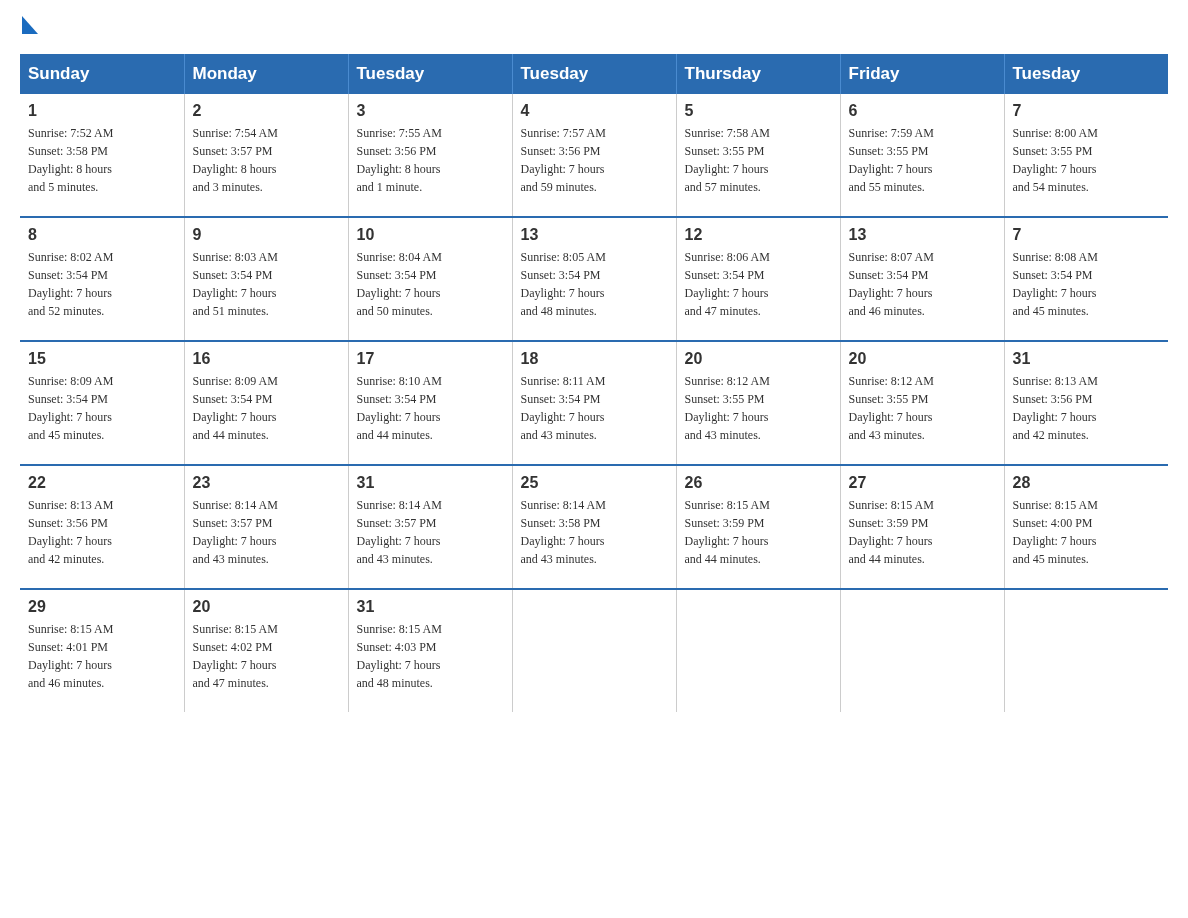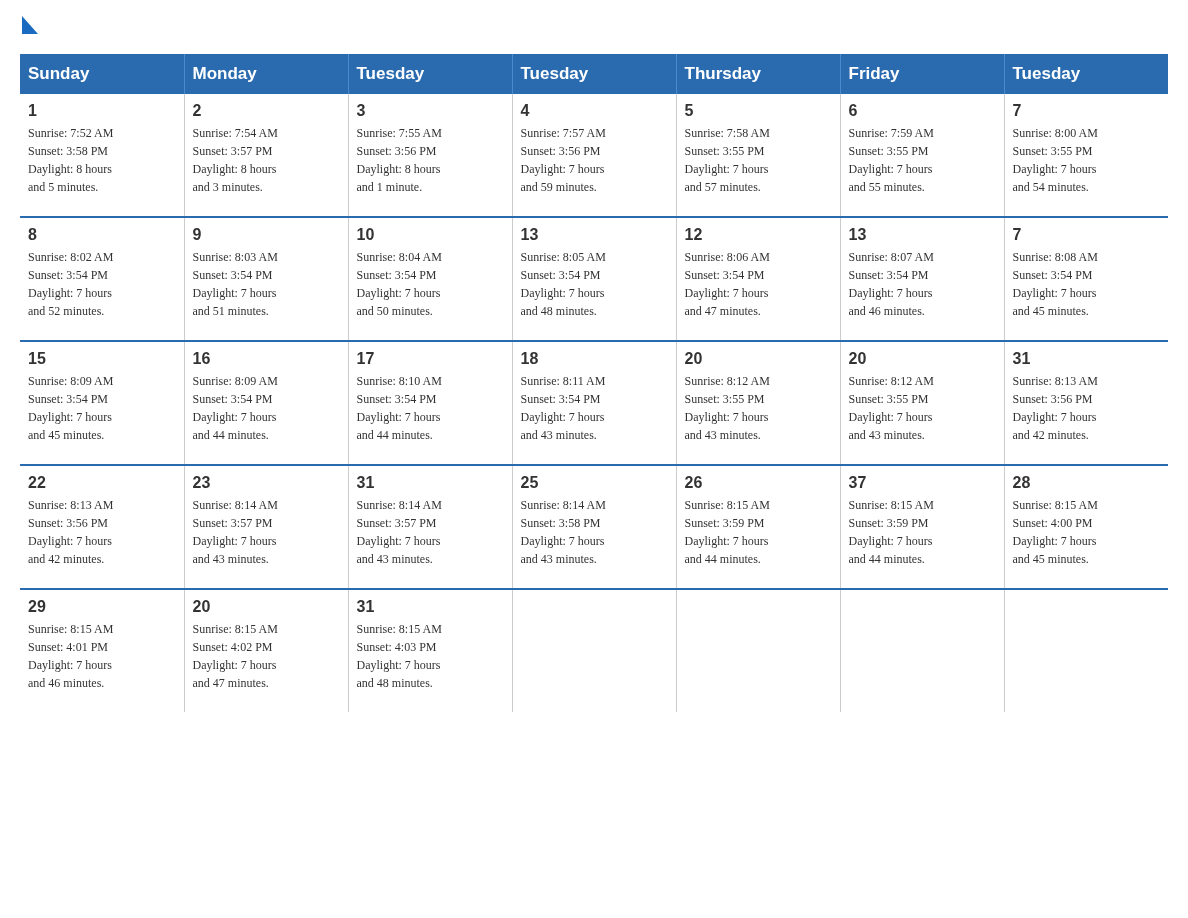--- a/index.html
+++ b/index.html
@@ -249,21 +249,21 @@
         </td>
         <td>
           <span class="day-num">25</span>
           <div class="day-info">Sunrise: 8:14 AM<br>Sunset: 3:58 PM<br>Daylight: 7 hours <br>and 43 minutes.</div>
         </td>
         <td>
           <span class="day-num">26</span>
           <div class="day-info">Sunrise: 8:15 AM<br>Sunset: 3:59 PM<br>Daylight: 7 hours <br>and 44 minutes.</div>
         </td>
         <td>
-          <span class="day-num">37</span>
+          <span class="day-num">27</span>
           <div class="day-info">Sunrise: 8:15 AM<br>Sunset: 3:59 PM<br>Daylight: 7 hours <br>and 44 minutes.</div>
         </td>
         <td>
           <span class="day-num">28</span>
           <div class="day-info">Sunrise: 8:15 AM<br>Sunset: 4:00 PM<br>Daylight: 7 hours <br>and 45 minutes.</div>
         </td>
       </tr>
       <tr>
         <td>
           <span class="day-num">29</span>

